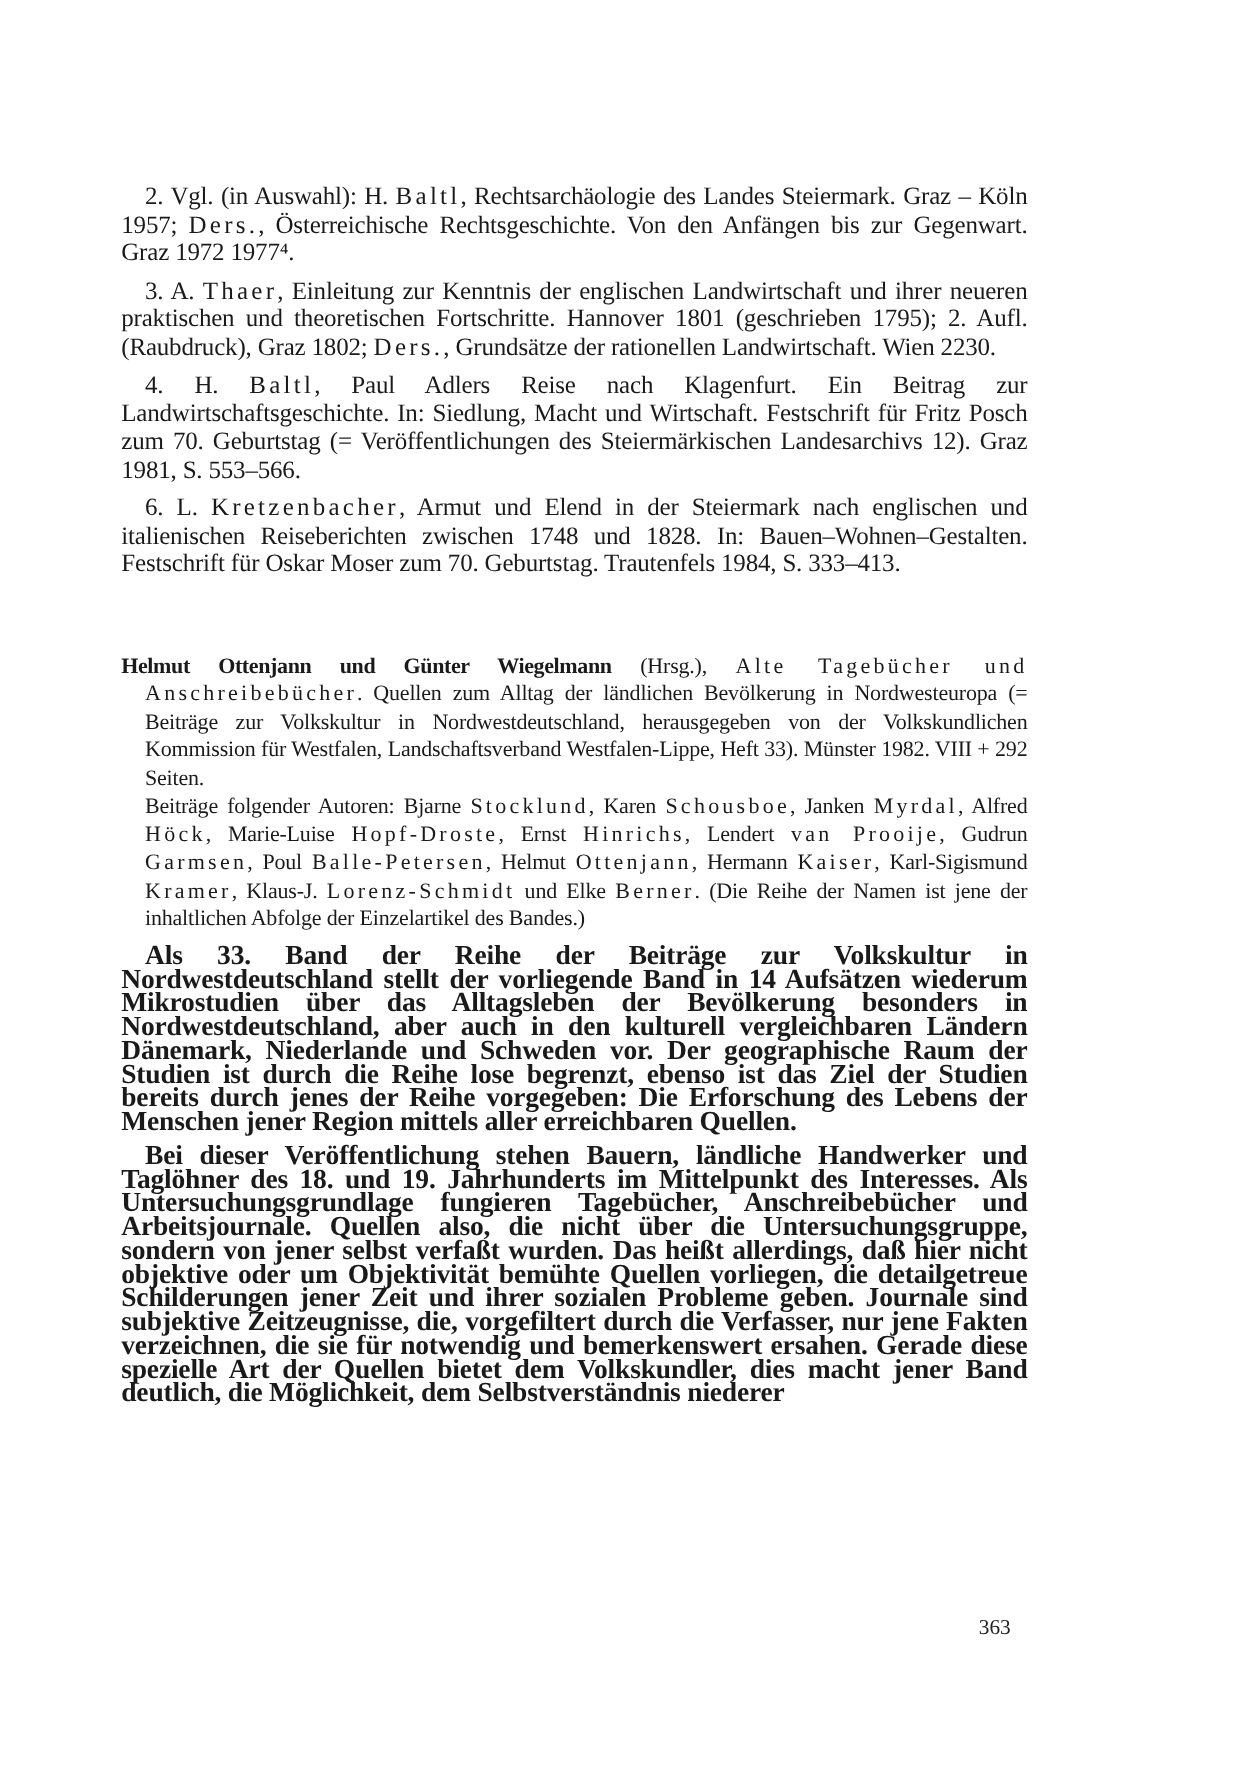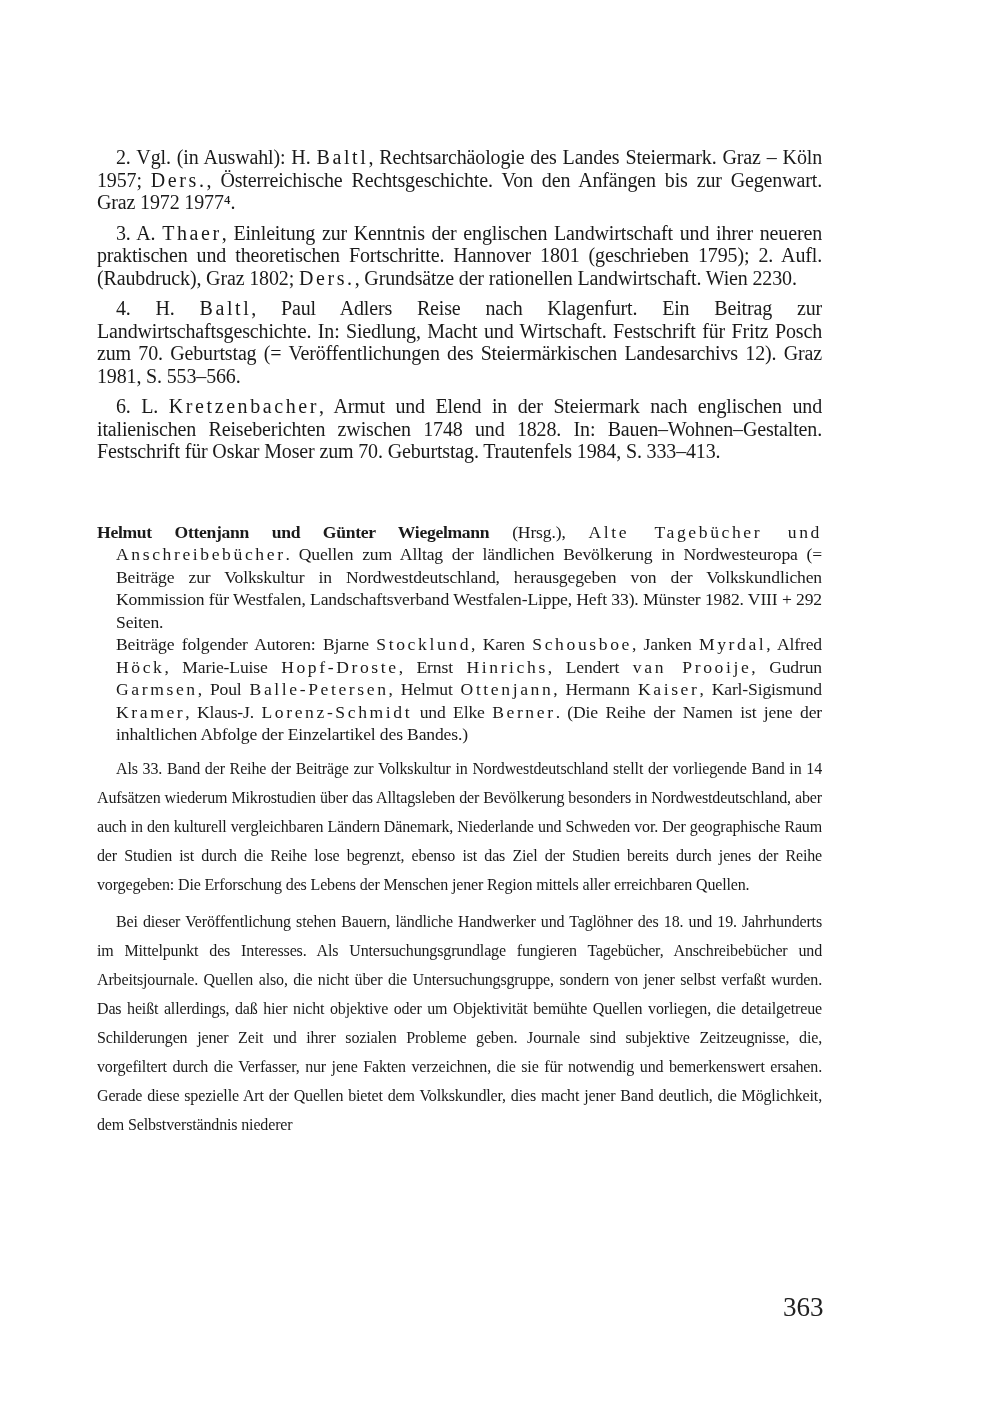--- a/index.html
+++ b/index.html
@@ -20,26 +20,26 @@
   .review {
     margin-top: 58px;
   }
   .review-head {
     font-size: 17.6px; line-height: 22.5px; text-align: justify;
     padding-left: 19px; text-indent: -19px; margin: 0;
     letter-spacing: -0.15px;
   }
   .review-head b { font-weight: bold; letter-spacing: -0.3px; }
   .para {
-    font-size: 16px; line-height: 29px; text-align: justify;
-    text-indent: 19px; margin: 8px 0 0 0; letter-spacing: -0.15px;
+    font-size: 22px; line-height: 19px; text-align: justify;
+    text-indent: 19px; margin: 8px 0 0 0; letter-spacing: -0.15px; font-weight: bold;
   }
   .page-number {
     position: absolute; left: 783px; top: 1292px;
-    font-size: 27px; font-family: "Liberation Serif", serif; color: #222;
+    font-size: 17px; font-family: "Liberation Serif", serif; color: #222;
   }
 </style>
 </head>
 <body>
 
 <div class="page">
   <div id="footnotes">
       <p class="note"><span>2.</span><span> Vgl. (in Auswahl): H. </span><span class="sp">Baltl</span><span>, Rechtsarchäologie des Landes Steiermark. Graz – Köln 1957; </span><span class="sp">Ders.</span><span>, Österreichische Rechtsgeschichte. Von den Anfängen bis zur Gegenwart. Graz 1972 1977⁴.</span></p>
       <p class="note"><span>3.</span><span> A. </span><span class="sp">Thaer</span><span>, Einleitung zur Kenntnis der englischen Landwirtschaft und ihrer neueren praktischen und theoretischen Fortschritte. Hannover 1801 (geschrieben 1795); 2. Aufl. (Raubdruck), Graz 1802; </span><span class="sp">Ders.</span><span>, Grundsätze der rationellen Landwirtschaft. Wien 2230.</span></p>
       <p class="note"><span>4.</span><span> H. </span><span class="sp">Baltl</span><span>, Paul Adlers Reise nach Klagenfurt. Ein Beitrag zur Landwirtschaftsgeschichte. In: Siedlung, Macht und Wirtschaft. Festschrift für Fritz Posch zum 70. Geburtstag (= Veröffentlichungen des Steiermärkischen Landesarchivs 12). Graz 1981, S. 553–566.</span></p>

